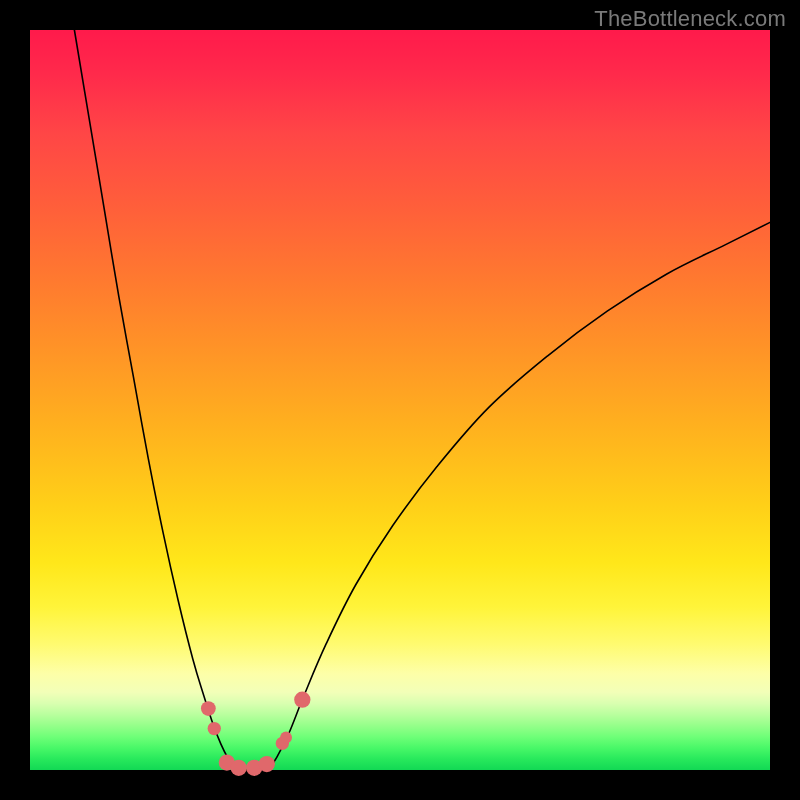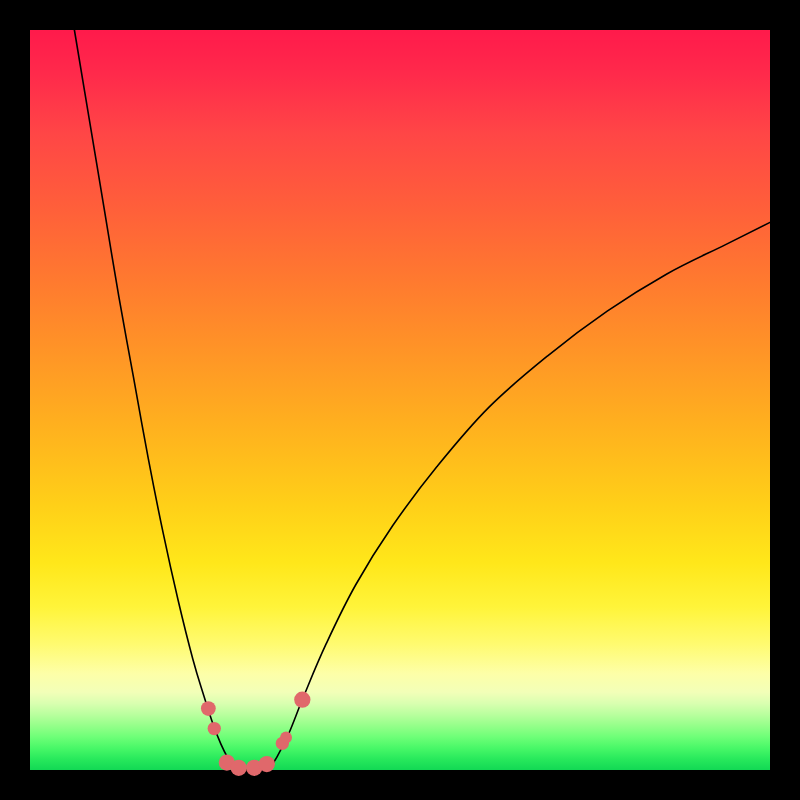--- a/index.html
+++ b/index.html
@@ -64,20 +64,21 @@
     top: 0;
     width: 740px;
     height: 740px;
     overflow: visible;
   }
 </style>
 </head>
 <body>
 
 <div class="frame">
+  <div class="watermark">TheBottleneck.com</div>
 
   <div class="plot-area">
     <svg class="overlay" viewBox="0 0 740 740" preserveAspectRatio="none">
       <g id="curves">
           <path d="M 44.4 0 C 47.064 15.983999999999991, 53.872 56.83199999999995, 59.2 88.79999999999995 C 64.528 120.76799999999996, 68.672 145.632, 74 177.60000000000002 C 79.328 209.56800000000004, 83.472 235.76399999999998, 88.8 266.4 C 94.128 297.03599999999994, 98.272 318.496, 103.60000000000001 347.79999999999995 C 108.92800000000001 377.1039999999999, 113.072 401.228, 118.4 429.2 C 123.72800000000001 457.17199999999997, 127.87199999999999 477.892, 133.2 503.2 C 138.528 528.508, 142.672 547.156, 148 569.8 C 153.328 592.444, 158.138 611.684, 162.8 629 C 167.46200000000002 646.316, 170.17039999999997 654.012, 173.89999999999998 666 C 177.62959999999998 677.988, 180.4564 686.942, 183.52 695.6 C 186.58360000000002 704.258, 188.256 708.106, 190.92000000000002 714.1 C 193.58400000000003 720.094, 195.9224 724.6376, 198.32000000000002 728.9 C 200.71760000000003 733.1623999999999, 203.17440000000002 736.1816, 204.24 737.78" fill="none" stroke="#000000" stroke-width="1.6" stroke-linecap="round" stroke-linejoin="round"></path>
           <path d="M 239.76000000000002 737.78 C 241.092 735.7819999999999, 243.69679999999997 732.9404, 247.15999999999997 726.68 C 250.62319999999997 720.4196, 254.2048 713.9224, 259 703 C 263.7952 692.0776, 267.14 681.984, 273.8 666 C 280.46000000000004 650.016, 286.676 634.1800000000001, 296 614.2 C 305.324 594.22, 313.612 576.312, 325.6 555 C 337.588 533.688, 347.948 517.112, 362.59999999999997 495.79999999999995 C 377.25199999999995 474.48799999999994, 389.684 457.91200000000003, 407.00000000000006 436.6 C 424.3160000000001 415.288, 438.82000000000005 397.38000000000005, 458.8 377.40000000000003 C 478.78 357.42, 496.688 342.916, 518 325.59999999999997 C 539.312 308.28399999999993, 555.888 295.852, 577.2 281.2 C 598.5120000000001 266.548, 615.088 256.188, 636.4 244.2 C 657.712 232.212, 676.9519999999999 223.92400000000004, 695.5999999999999 214.60000000000002 C 714.2479999999999 205.276, 732.008 196.396, 740 192.39999999999998" fill="none" stroke="#000000" stroke-width="1.6" stroke-linecap="round" stroke-linejoin="round"></path>
           <path d="M 204.24 737.78 C 205.572 738.1795999999999, 208.44320000000002 739.6004, 211.64000000000001 740 C 214.8368 740.3996, 218.2704 740, 222 740 C 225.7296 740, 229.16320000000002 740.3996, 232.36 740 C 235.5568 739.6004, 238.42800000000003 738.1795999999999, 239.76000000000002 737.78" fill="none" stroke="#000000" stroke-width="1.6" stroke-linecap="round" stroke-linejoin="round"></path>
         </g>
       <g id="markers">
           <circle cx="178.34" cy="678.58" r="7.4" fill="#e0686b"></circle>

